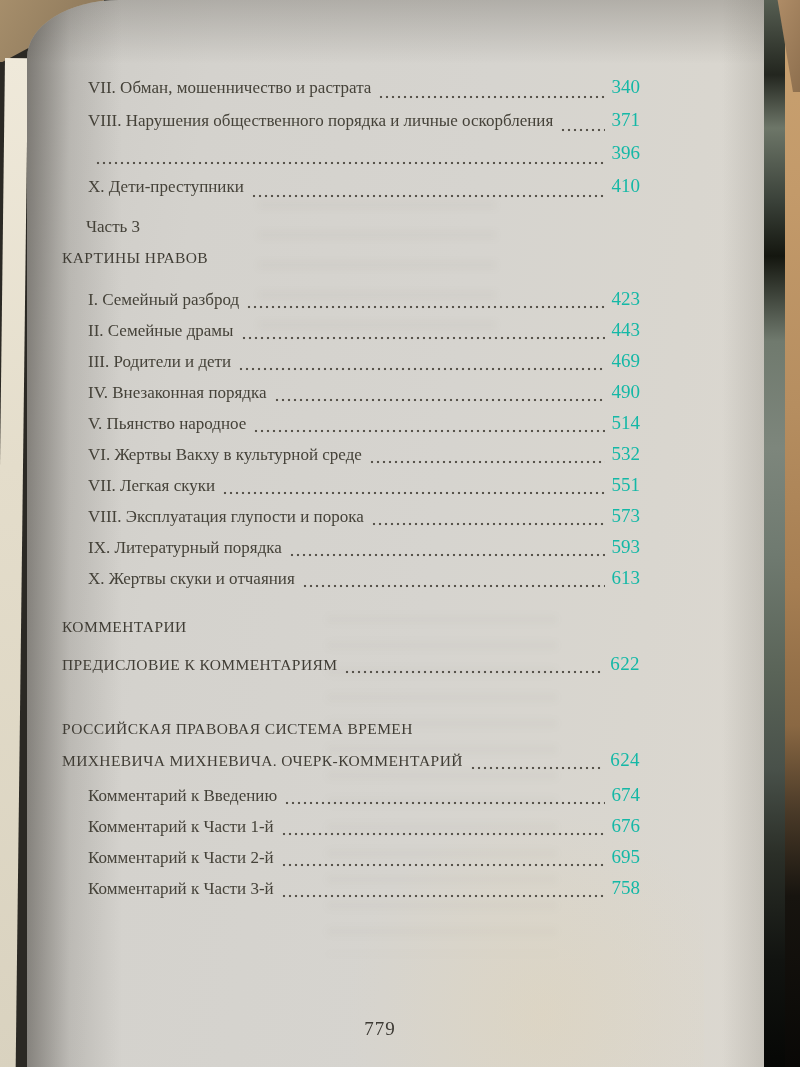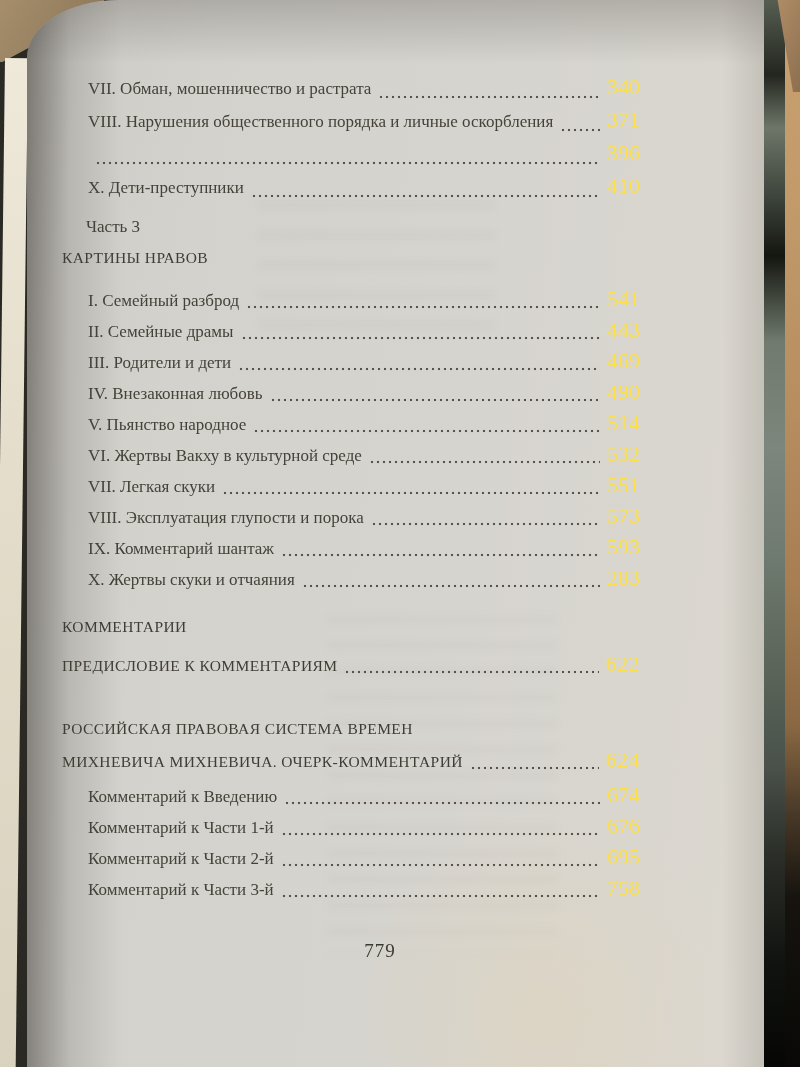--- a/index.html
+++ b/index.html
@@ -71,30 +71,30 @@
   .entries .row,.part .row{font-size:17px;}
   .entries .row{padding-left:26px;}
   .part .row{padding-left:24px;}
   .heading .row,.flush-line .row,.flush-entry .row{font-size:15.5px;letter-spacing:.4px;color:#403d35;}
   .label{flex:0 1 auto;overflow:hidden;}
   .leader{
     flex:1 1 12px;align-self:flex-end;height:4px;margin:0 7px 6px 8px;min-width:12px;
     background-image:radial-gradient(circle at 2px 2px,#58544c 1.1px,rgba(0,0,0,0) 1.6px);
     background-size:6px 4px;background-repeat:repeat-x;
   }
-  .pagenum{flex:0 0 auto;font-size:22px;color:#fde047;}
+  .pagenum{flex:0 0 auto;font-size:19px;color:#14b8a6;}
   
   .sec-1{margin-top:8px;}
   .sec-3{margin-top:10px;}
   .sec-4{margin-top:18px;}
   .sec-5{margin-top:6px;}
   .sec-6{margin-top:34px;text-align:right;}
   .sec-8{margin-top:4px;}
   .folio{
-    position:absolute;left:338px;top:940px;width:84px;z-index:5;
+    position:absolute;left:338px;top:1018px;width:84px;z-index:5;
     text-align:center;font-size:19px;color:#3d3a34;letter-spacing:1px;
   }
 </style>
 </head>
 <body>
 
 <div class="canvas">
   <div class="table-topleft"></div>
   <div class="dark-blob"></div>
   <div class="facing-page"></div>
@@ -140,34 +140,34 @@
       </div>
       <div class="sec sec-2 heading">
         <div class="row">
           <span class="label">КАРТИНЫ НРАВОВ</span>
         </div>
       </div>
       <div class="sec sec-3 entries">
         <div class="row">
           <span class="label">I. Семейный разброд</span>
           <span class="leader"></span>
-          <span class="pagenum">541</span>
+          <span class="pagenum">423</span>
         </div>
         <div class="row">
           <span class="label">II. Семейные драмы</span>
           <span class="leader"></span>
           <span class="pagenum">443</span>
         </div>
         <div class="row">
           <span class="label">III. Родители и дети</span>
           <span class="leader"></span>
           <span class="pagenum">469</span>
         </div>
         <div class="row">
-          <span class="label">IV. Внезаконная любовь</span>
+          <span class="label">IV. Внезаконная порядка</span>
           <span class="leader"></span>
           <span class="pagenum">490</span>
         </div>
         <div class="row">
           <span class="label">V. Пьянство народное</span>
           <span class="leader"></span>
           <span class="pagenum">514</span>
         </div>
         <div class="row">
           <span class="label">VI. Жертвы Вакху в культурной среде</span>
@@ -178,28 +178,28 @@
           <span class="label">VII. Легкая скуки</span>
           <span class="leader"></span>
           <span class="pagenum">551</span>
         </div>
         <div class="row">
           <span class="label">VIII. Эксплуатация глупости и порока</span>
           <span class="leader"></span>
           <span class="pagenum">573</span>
         </div>
         <div class="row">
-          <span class="label">IX. Комментарий шантаж</span>
+          <span class="label">IX. Литературный порядка</span>
           <span class="leader"></span>
           <span class="pagenum">593</span>
         </div>
         <div class="row">
           <span class="label">X. Жертвы скуки и отчаяния</span>
           <span class="leader"></span>
-          <span class="pagenum">283</span>
+          <span class="pagenum">613</span>
         </div>
       </div>
       <div class="sec sec-4 heading">
         <div class="row">
           <span class="label">КОММЕНТАРИИ</span>
         </div>
       </div>
       <div class="sec sec-5 flush-entry">
         <div class="row">
           <span class="label">ПРЕДИСЛОВИЕ К КОММЕНТАРИЯМ</span>

